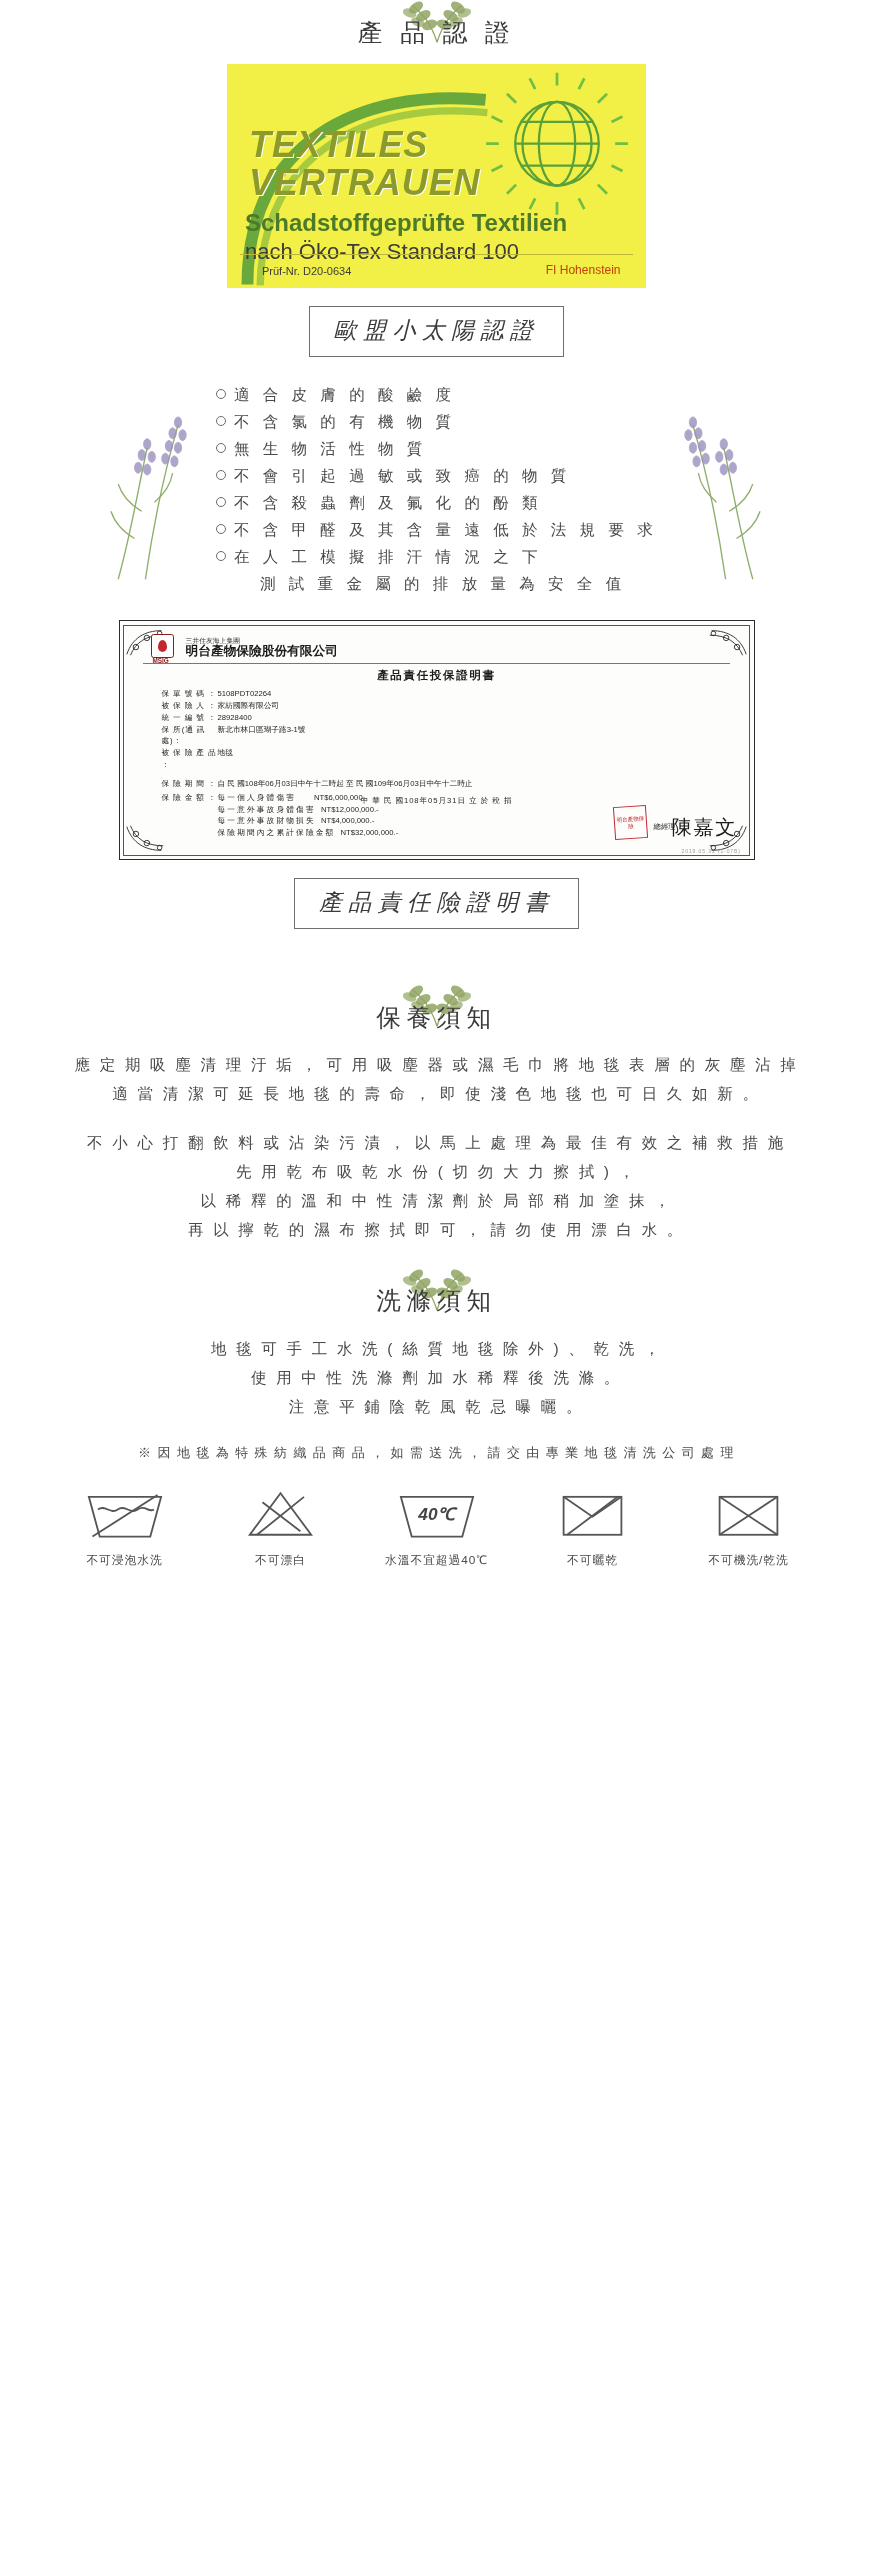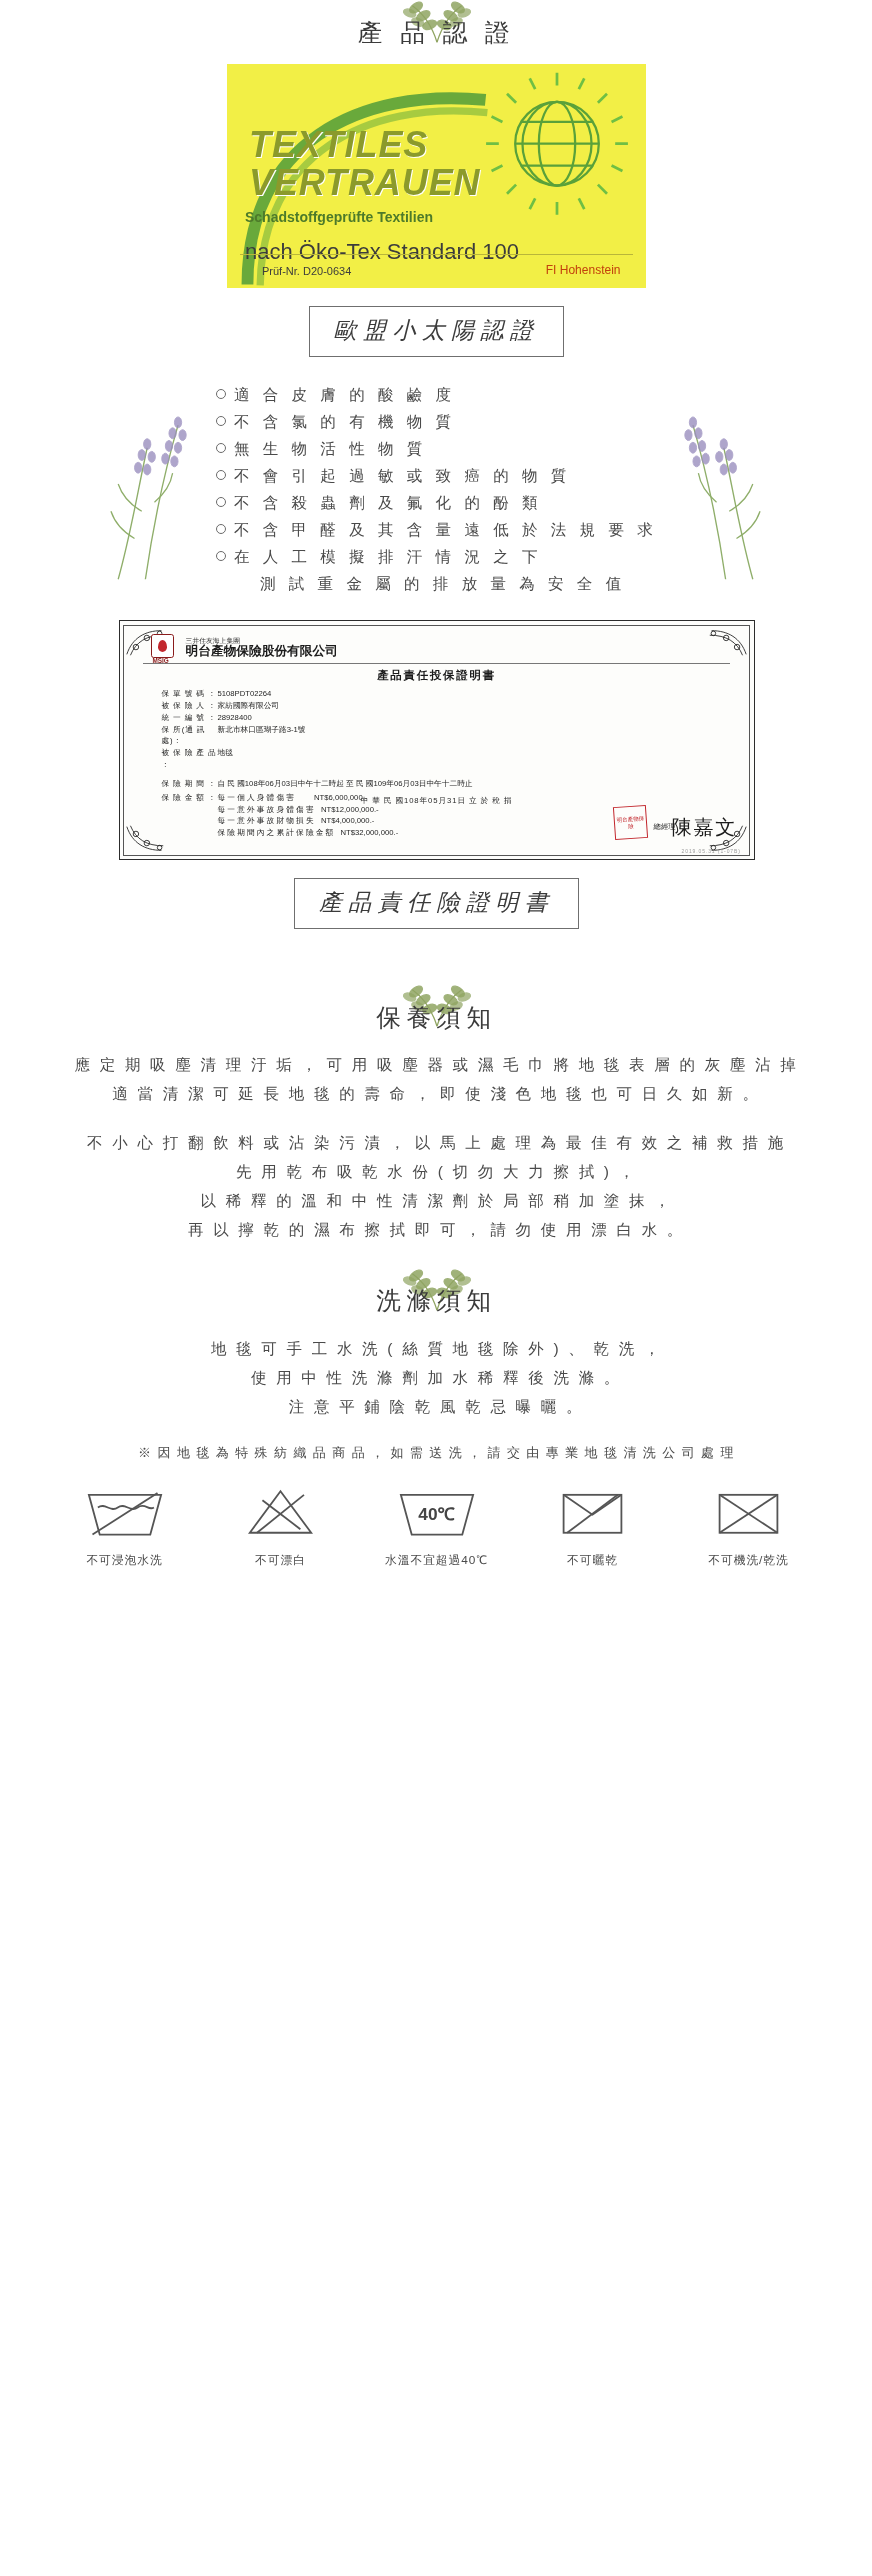--- a/index.html
+++ b/index.html
@@ -57,21 +57,21 @@
     text-shadow:0.9px 0.9px 0 #ffffff;
   }
   .oeko .t2 {
     position:absolute; left:22px; top:98px;
     font-size:36px; font-style:italic; font-weight:bold;
     color:#8b9a2b; letter-spacing:0.9px;
     text-shadow:0.9px 0.9px 0 #ffffff;
   }
   .oeko .t3 {
     position:absolute; left:18px; top:145px;
-    font-size:14px; font-weight:bold; color:#4d7a2a;
+    font-size:24px; font-weight:bold; color:#4d7a2a;
   }
   .oeko .t4 {
     position:absolute; left:18px; top:175px;
     font-size:22px; color:#3c3c3c;
   }
   .oeko .prf {
     position:absolute; left:35px; bottom:11px; font-size:11px; color:#3c3c3c;
   }
   .oeko .inst {
     position:absolute; right:25.5px; bottom:11px; font-size:12px; color:#c2410c;
@@ -197,21 +197,21 @@
   }
 
   
   .icons {
     display:flex; justify-content:center; gap:31px; margin-top:20px;
   }
   .icon-cell { width:125px; text-align:center; }
   .icon-cell .cap {
     font-size:11.8px; color:#4a4a4a; letter-spacing:0.9px; margin-top:11px;
   }
-  .icon-box { height:60px; display:flex; align-items:center; justify-content:center; }
+  .icon-box { height:60px; display:flex; align-items:flex-end; justify-content:center;font-style:italic; }
 
   .bottom-pad { height:22px; }
 </style>
 </head>
 <body>
 
 <div class="page">
 
   <div class="sec-head">
     <svg class="leaf-deco" width="155" height="55" viewBox="0 0 170 60">

